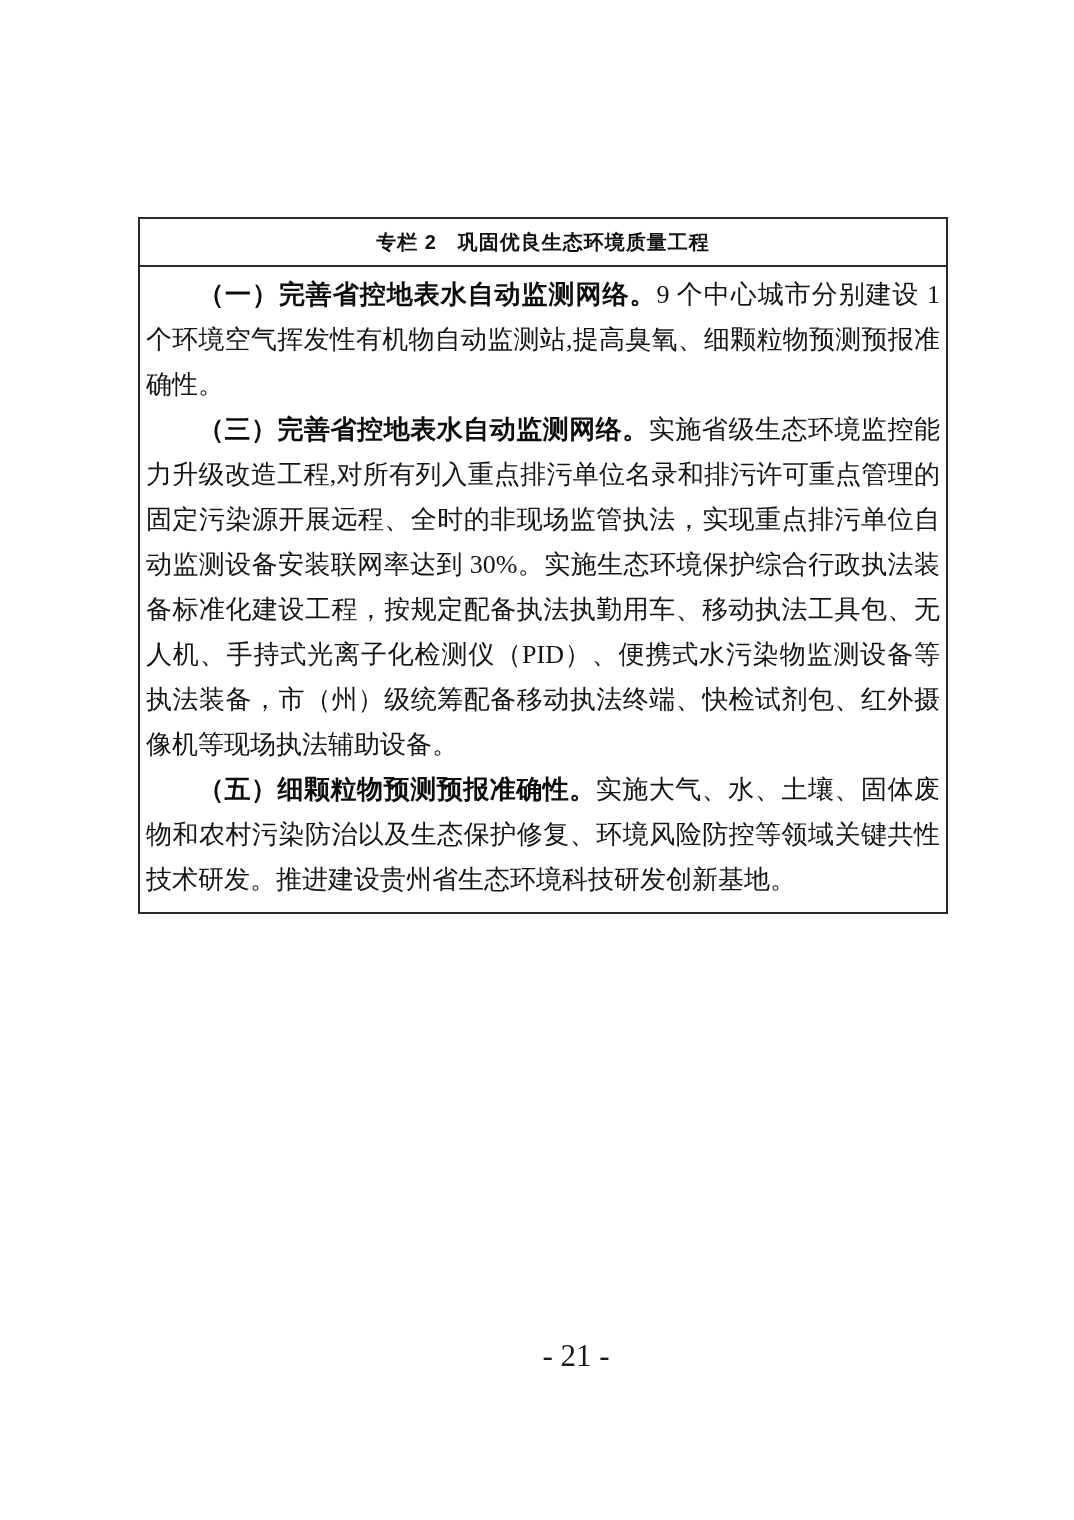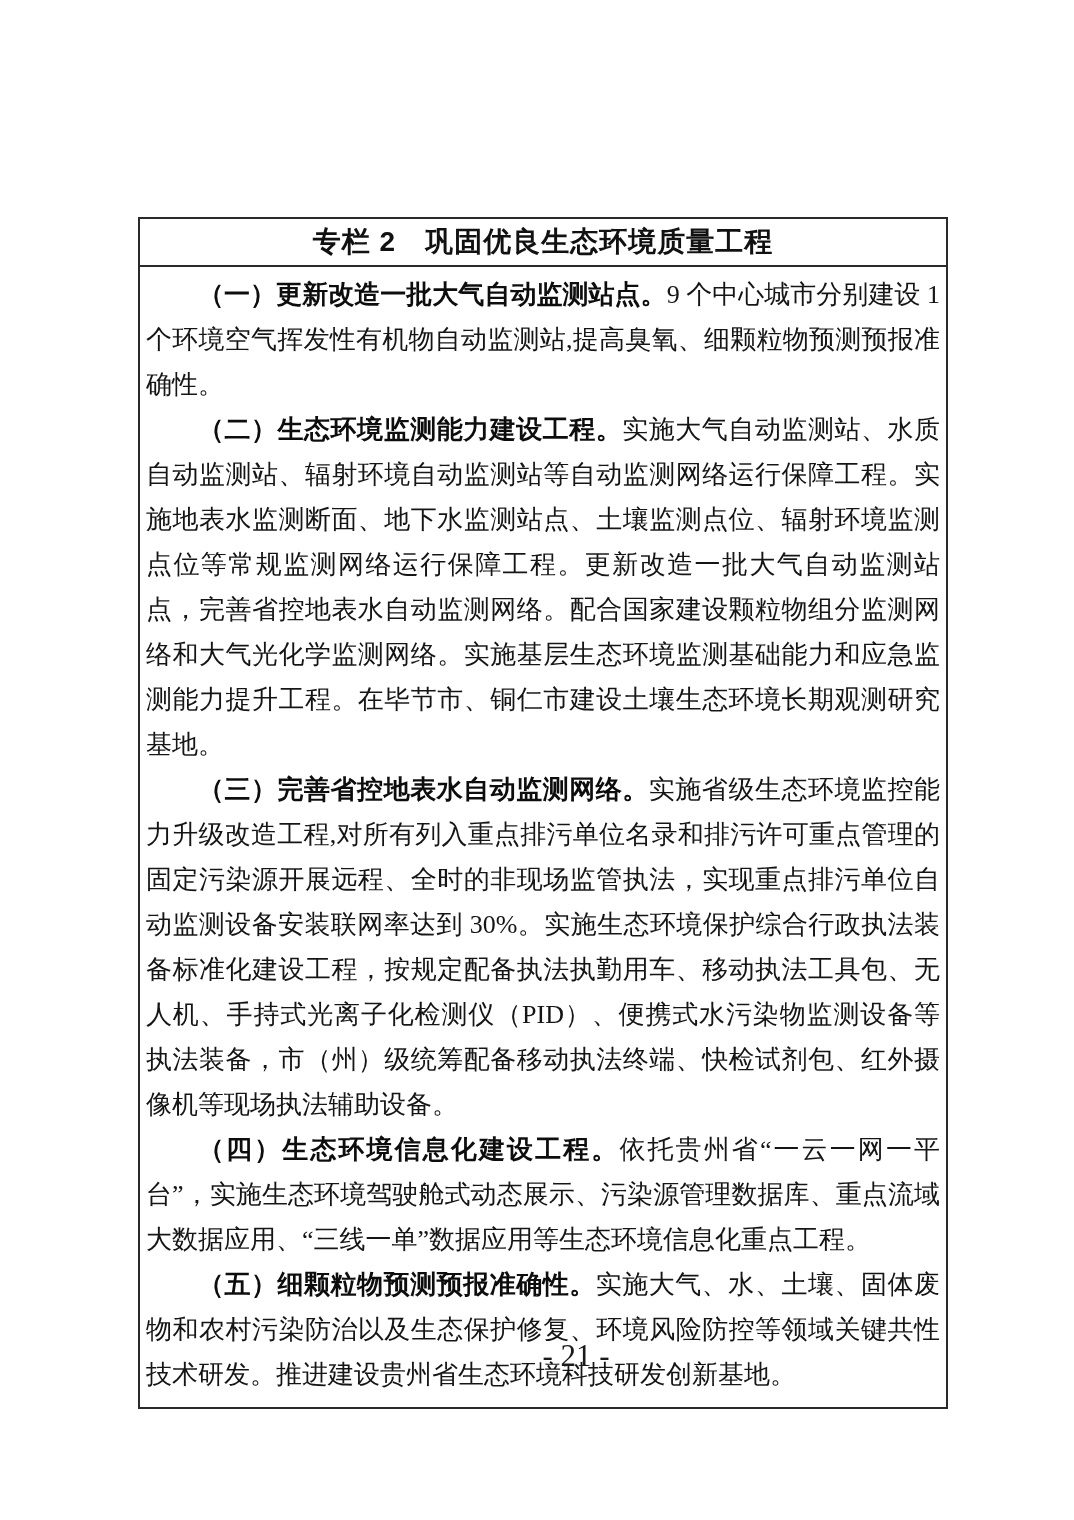--- a/index.html
+++ b/index.html
@@ -25,21 +25,21 @@
   }
   .box-title {
     height: 48px;
     box-sizing: border-box;
     border-bottom: 2px solid #2a2a2a;
     display: flex;
     align-items: center;
     justify-content: center;
     font-family: "Liberation Sans", sans-serif;
     font-weight: bold;
-    font-size: 28px;
+    font-size: 20px;
     letter-spacing: 1px;
     color: #111111;
   }
   .box-body {
     padding: 5px 6px 10px 6px;
     font-size: 26px;
     line-height: 45px;
     text-align: justify;
     color: #151515;
   }
@@ -63,21 +63,19 @@
     font-family: "Liberation Serif", serif;
     padding-left: 39px;
   }
 </style>
 </head>
 <body>
 
 <div class="column-box">
   <div class="box-title">专栏 2　巩固优良生态环境质量工程</div>
   <div class="box-body">
-    <p><span class="para-lead">（一）更新改造一批大气自动监测站点。</span><span>9 个中心城市分别建设 1 个环境空气挥发性有机物自动监测站,提高臭氧、细颗粒物预测预报准确性。</span></p>
-    <p><span class="para-lead">（二）生态环境监测能力建设工程。</span><span>实施大气自动监测站、水质自动监测站、辐射环境自动监测站等自动监测网络运行保障工程。实施地表水监测断面、地下水监测站点、土壤监测点位、辐射环境监测点位等常规监测网络运行保障工程。更新改造一批大气自动监测站点，完善省控地表水自动监测网络。配合国家建设颗粒物组分监测网络和大气光化学监测网络。实施基层生态环境监测基础能力和应急监测能力提升工程。在毕节市、铜仁市建设土壤生态环境长期观测研究基地。</span></p>
+    <p><span class="para-lead">（一）完善省控地表水自动监测网络。</span><span>9 个中心城市分别建设 1 个环境空气挥发性有机物自动监测站,提高臭氧、细颗粒物预测预报准确性。</span></p>
     <p><span class="para-lead">（三）完善省控地表水自动监测网络。</span><span>实施省级生态环境监控能力升级改造工程,对所有列入重点排污单位名录和排污许可重点管理的固定污染源开展远程、全时的非现场监管执法，实现重点排污单位自动监测设备安装联网率达到 30%。实施生态环境保护综合行政执法装备标准化建设工程，按规定配备执法执勤用车、移动执法工具包、无人机、手持式光离子化检测仪（PID）、便携式水污染物监测设备等执法装备，市（州）级统筹配备移动执法终端、快检试剂包、红外摄像机等现场执法辅助设备。</span></p>
-    <p><span class="para-lead">（四）生态环境信息化建设工程。</span><span>依托贵州省“一云一网一平台”，实施生态环境驾驶舱式动态展示、污染源管理数据库、重点流域大数据应用、“三线一单”数据应用等生态环境信息化重点工程。</span></p>
     <p><span class="para-lead">（五）细颗粒物预测预报准确性。</span><span>实施大气、水、土壤、固体废物和农村污染防治以及生态保护修复、环境风险防控等领域关键共性技术研发。推进建设贵州省生态环境科技研发创新基地。</span></p>
   </div>
 </div>
 
 <div class="page-footer">- 21 -</div>
 
 </body></html>

